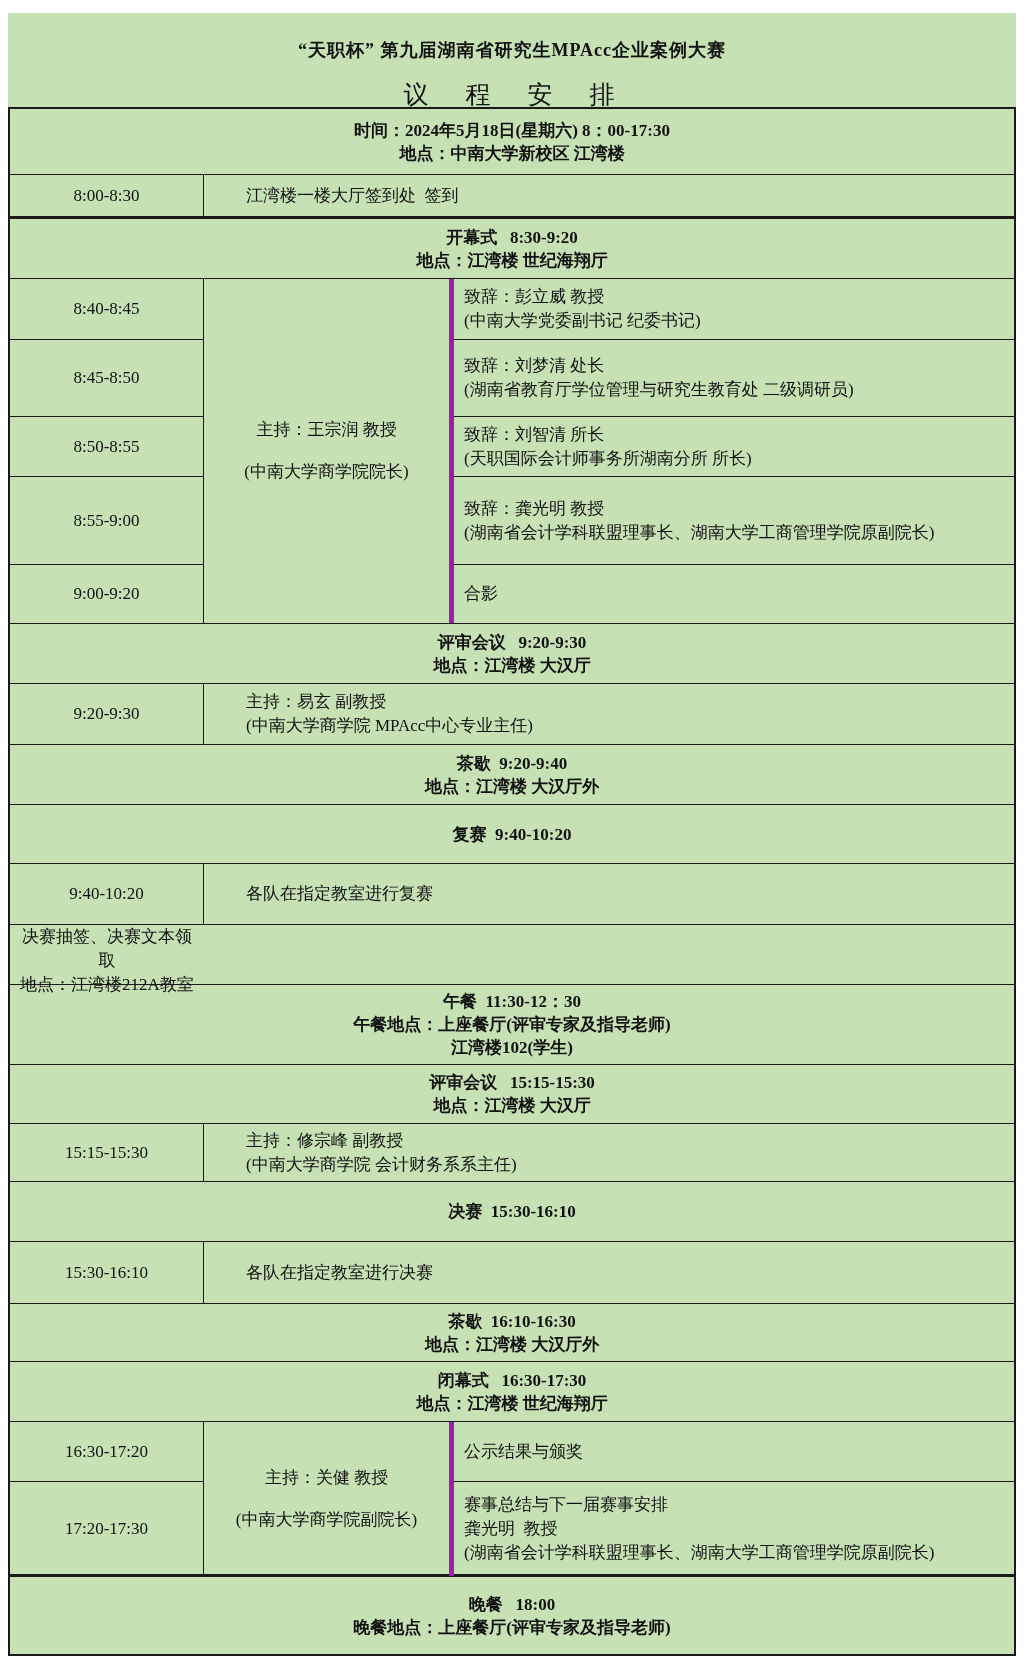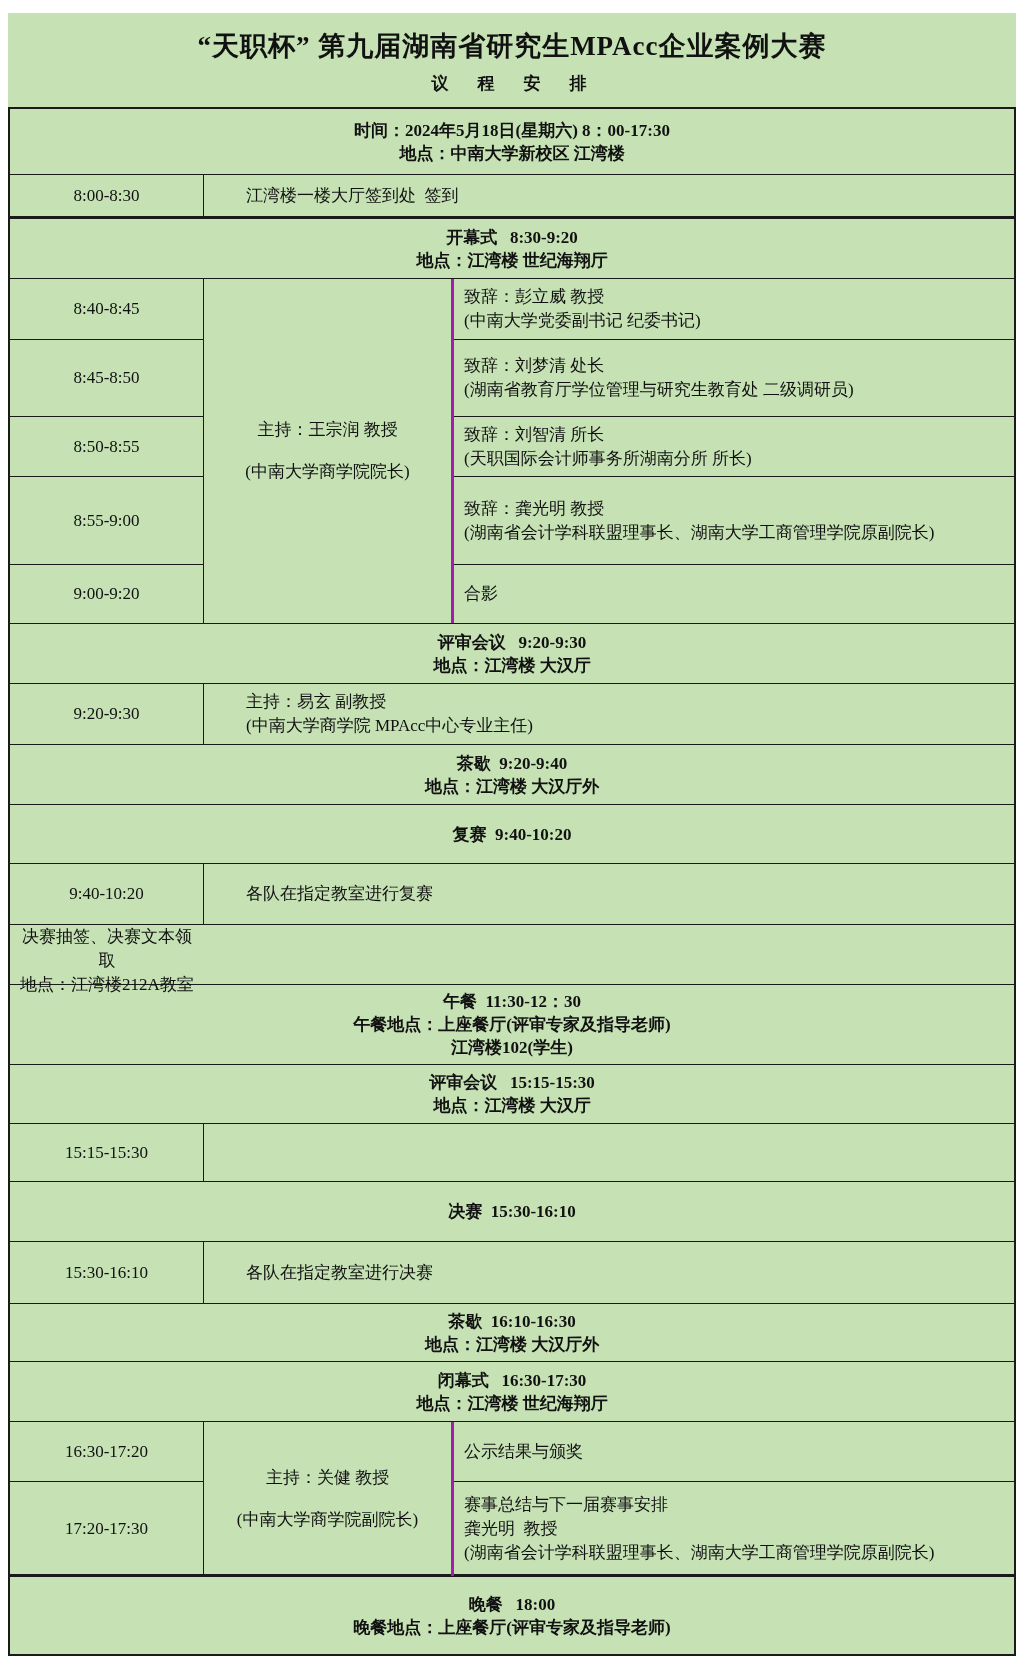--- a/index.html
+++ b/index.html
@@ -10,22 +10,22 @@
     font-family:"Liberation Serif","DejaVu Serif",serif;
     color:#111111;
     overflow:hidden;
   }
   .sheet {
     position:absolute; left:8px; top:13px; width:1008px;
     background:#c6e2b5;
   }
   
   .titleblock { height:94px; text-align:center; }
-  .title { padding-top:15px; font-size:27px; font-weight:bold; letter-spacing:1px; }
-  .subtitle { margin-top:8px; font-size:17px; font-weight:bold; letter-spacing:6px; }
+  .title { padding-top:25px; font-size:18px; font-weight:bold; letter-spacing:1px; }
+  .subtitle { margin-top:16px; font-size:25px; font-weight:normal; letter-spacing:6px; }
 
   
   .tbl { border:2px solid #1a1a1a; }
   .r { border-bottom:1px solid #1a1a1a; }
   .r.thick { border-bottom-width:3px; }
   .r:last-child { border-bottom:none; }
 
   
   .sec {
     display:flex; flex-direction:column; justify-content:center; align-items:center;
@@ -46,21 +46,21 @@
     text-align:center; font-size:17px; line-height:24px; white-space:pre-wrap;
     padding:0 10px;
   }
 
   
   .group { display:grid; grid-template-columns:194px 250px 1fr; }
   .g1 { grid-template-rows:61px 77px 60px 88px 58px; }
   .g2 { grid-template-rows:60px 94px; }
   .hostcell {
     grid-column:2; grid-row:1 / -1;
-    border-right:3px solid #a21caf;
+    border-right:5px solid #a21caf;
     display:flex; flex-direction:column; justify-content:center; align-items:center;
     text-align:center; font-size:17px; line-height:24px; white-space:pre-wrap;
     gap:18px;
   }
   .group .tcell { grid-column:1; }
   .group .ccell { grid-column:3; }
   .gr1 { grid-row:1; } .gr2 { grid-row:2; } .gr3 { grid-row:3; } .gr4 { grid-row:4; } .gr5 { grid-row:5; }
   .bb { border-bottom:1px solid #1a1a1a; }
 </style>
 </head>
@@ -165,20 +165,24 @@
       <div>江湾楼102(学生)</div>
     </div>
 
     <div class="r sec" style="height:59px">
       <div>评审会议   15:15-15:30</div>
       <div>地点：江湾楼 大汉厅</div>
     </div>
 
     <div class="r row2" style="height:58px">
       <div class="tcell">15:15-15:30</div>
+      <div class="ccell">
+        <div>主持：修宗峰 副教授</div>
+        <div>(中南大学商学院 会计财务系系主任)</div>
+      </div>
     </div>
 
     <div class="r sec" style="height:60px">
       <div>决赛  15:30-16:10</div>
     </div>
 
     <div class="r row2" style="height:62px">
       <div class="tcell">15:30-16:10</div>
       <div class="ccell">
         <div>各队在指定教室进行决赛</div>

